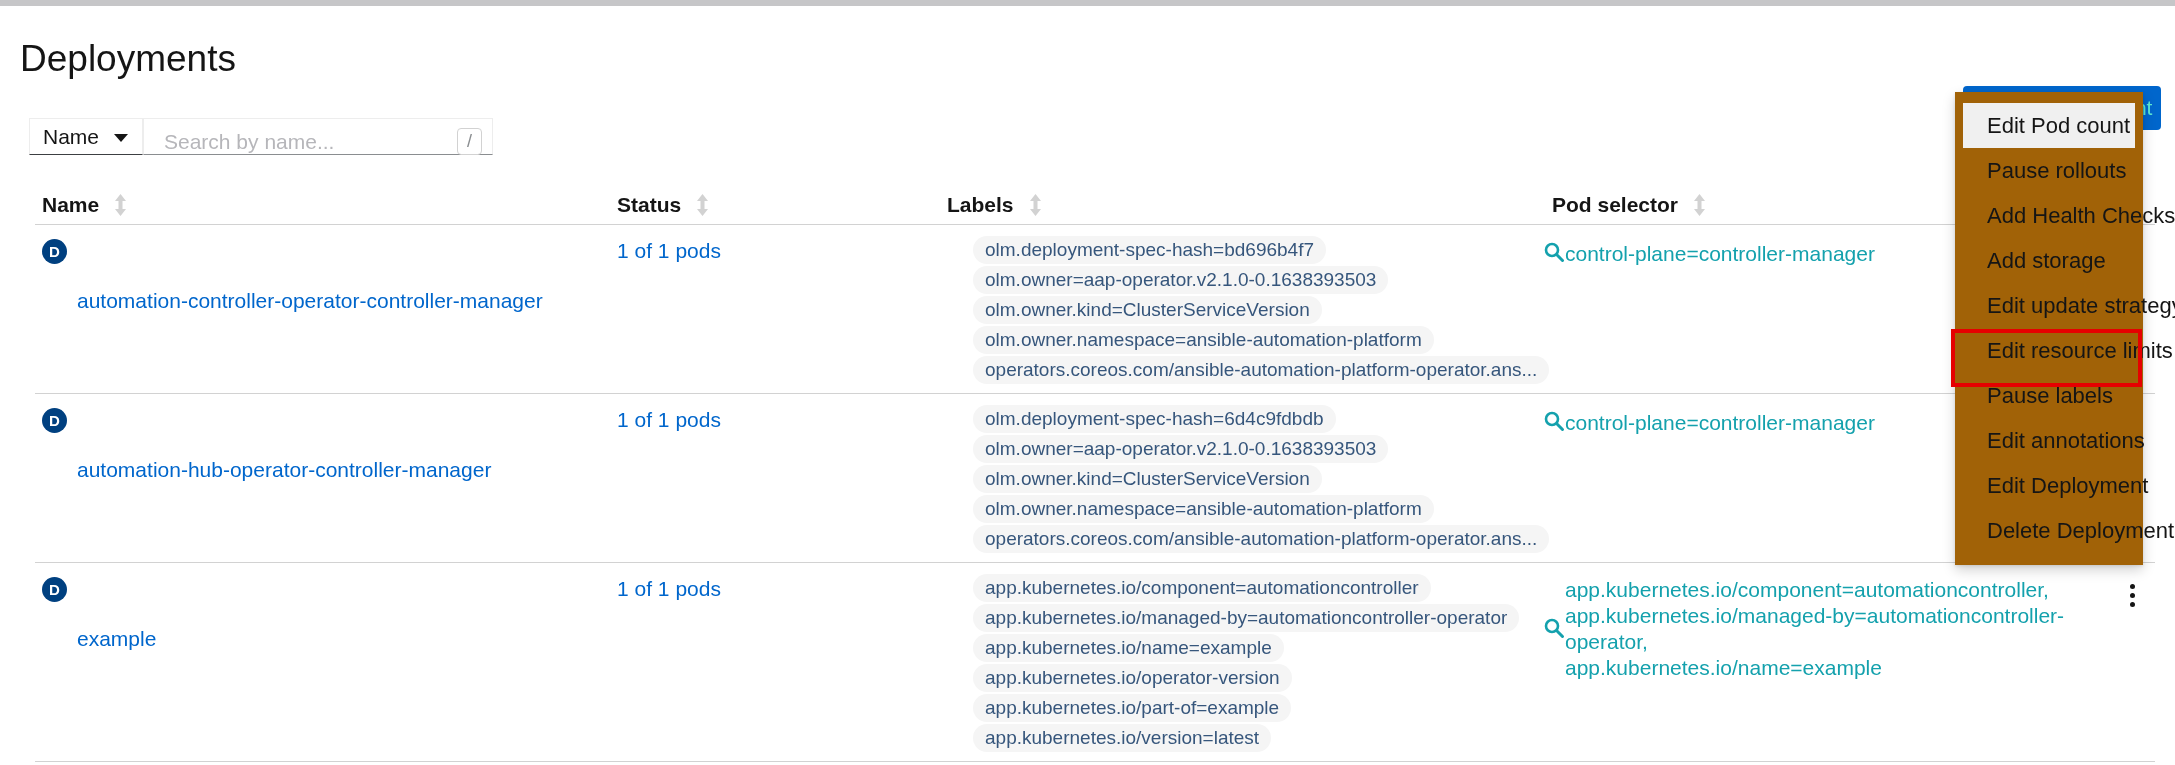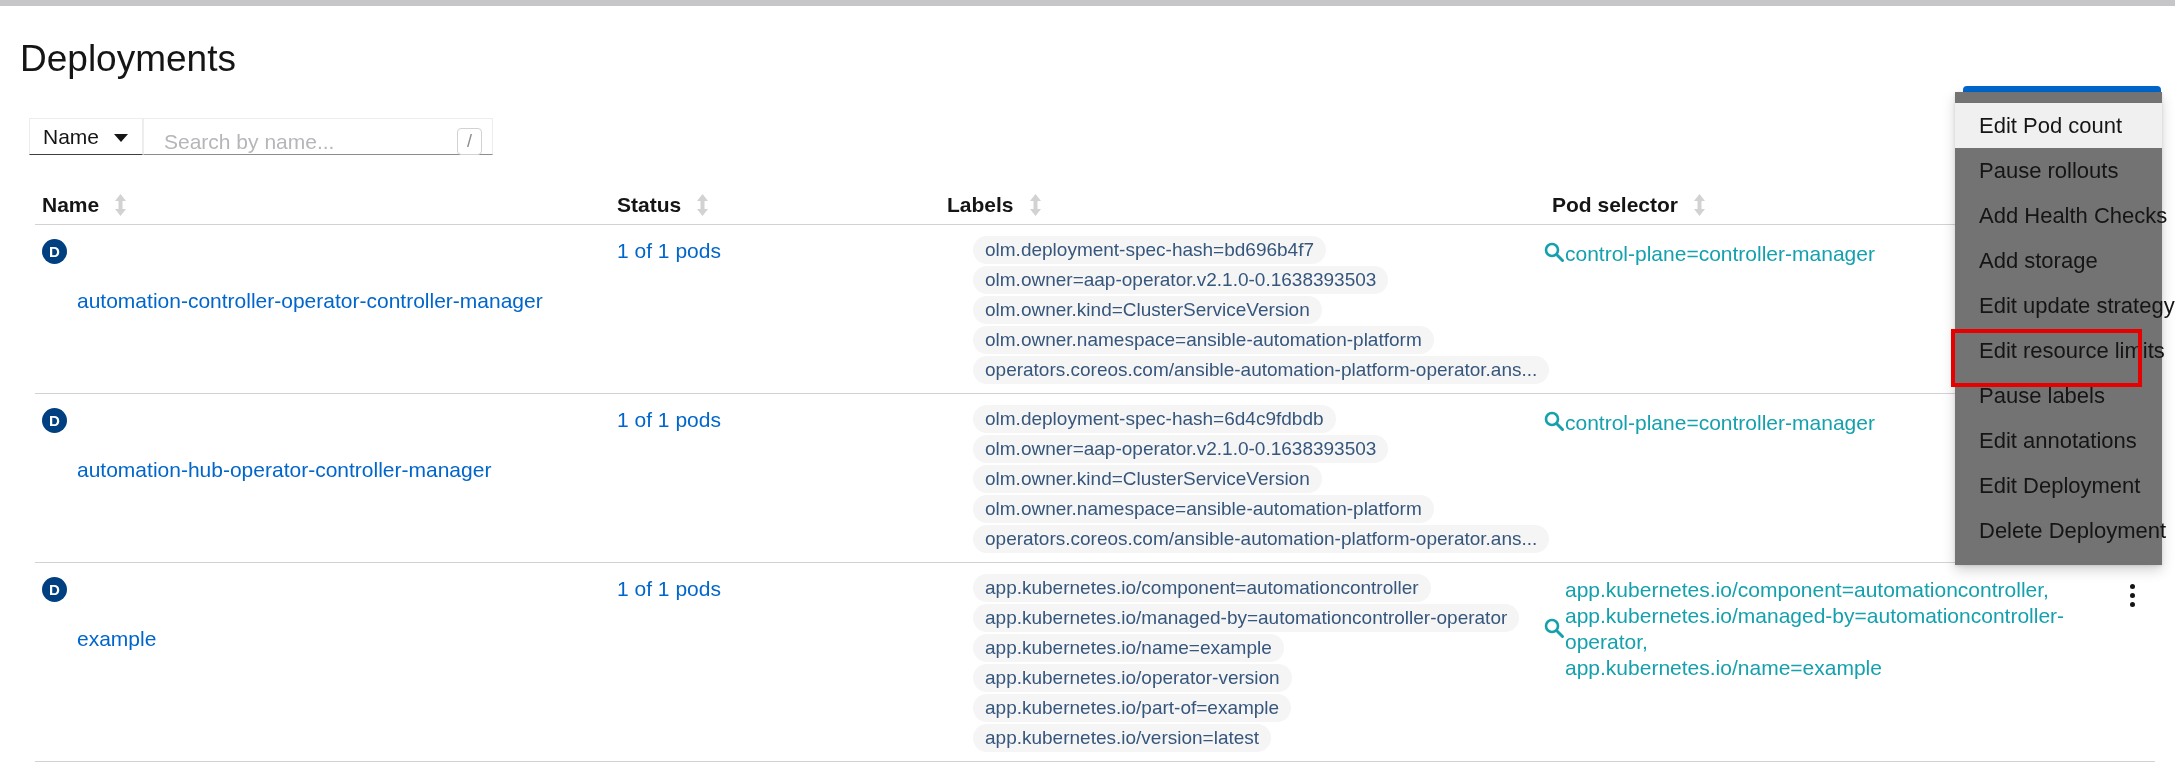--- a/index.html
+++ b/index.html
@@ -60,22 +60,22 @@
   .podsel-cell { padding-left:3px; }
   .podsel-link { color:#14a1ad; text-decoration:none; display:flex; align-items:center; cursor:pointer; }
   .podsel-link .mag { margin-top:2px; flex-shrink:0; }
   .podsel-lines { display:flex; flex-direction:column; line-height:26px; }
   .kebab-cell { padding-top:17px; display:flex; justify-content:center; }
   .kebab { display:flex; flex-direction:column; gap:4px; cursor:pointer; padding:4px; }
   .kebab .dot { width:5px; height:5px; border-radius:50%; background:#151515; }
 
   
   .menu {
-    position:absolute; left:1955px; top:92px; width:207px; background:#737373;
-    padding:11px 0 12px; z-index:10;
+    position:absolute; left:1955px; top:92px; width:188px; background:#a16207;
+    padding:11px 8px 12px; z-index:10;
     box-shadow:0 5px 12px rgba(0,0,0,0.18), 0 1px 3px rgba(0,0,0,0.10);
   }
   .menu-item { height:45px; line-height:45px; padding-left:24px; font-size:22px; color:#151515; cursor:pointer; white-space:nowrap; }
   .menu-item.hovered { background:#f0f0f0; }
 
   .red-box {
     position:absolute; left:1951px; top:329px; width:191px; height:58px;
     border:4px solid #e60000; z-index:20; pointer-events:none;
   }
 </style>

